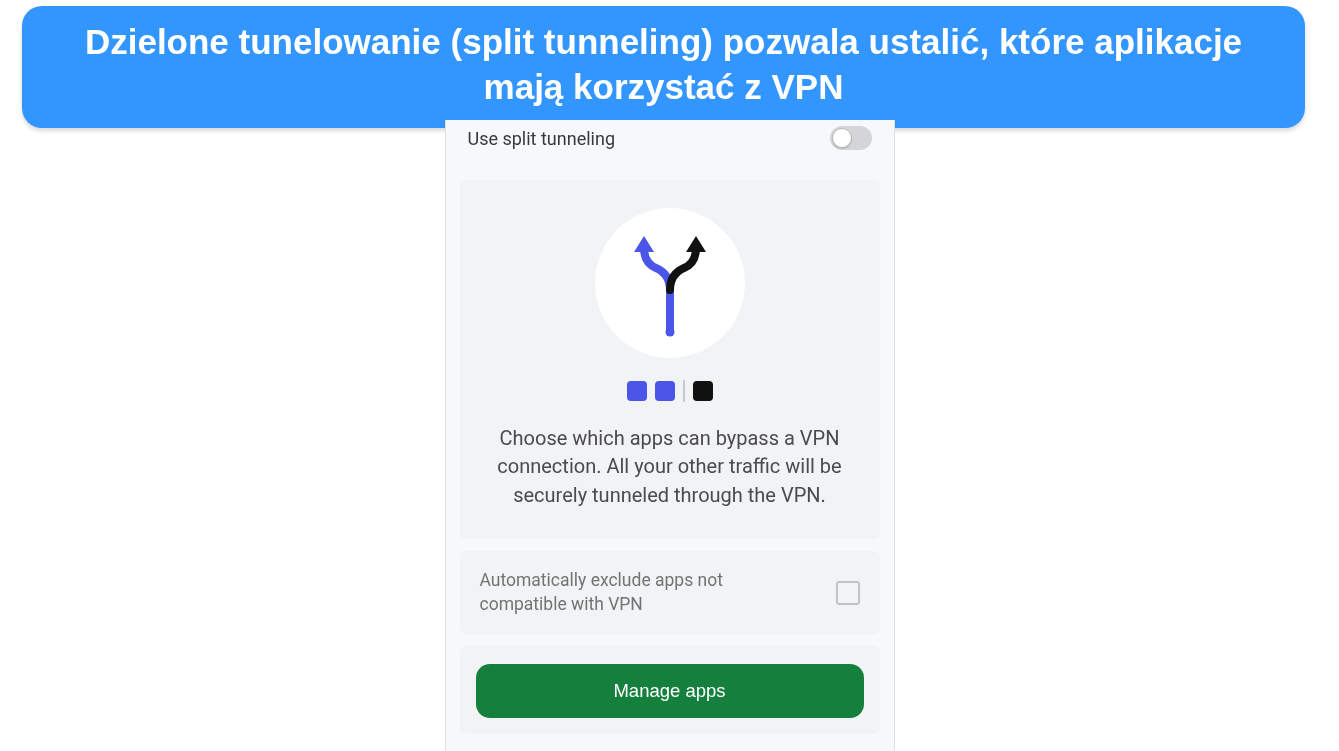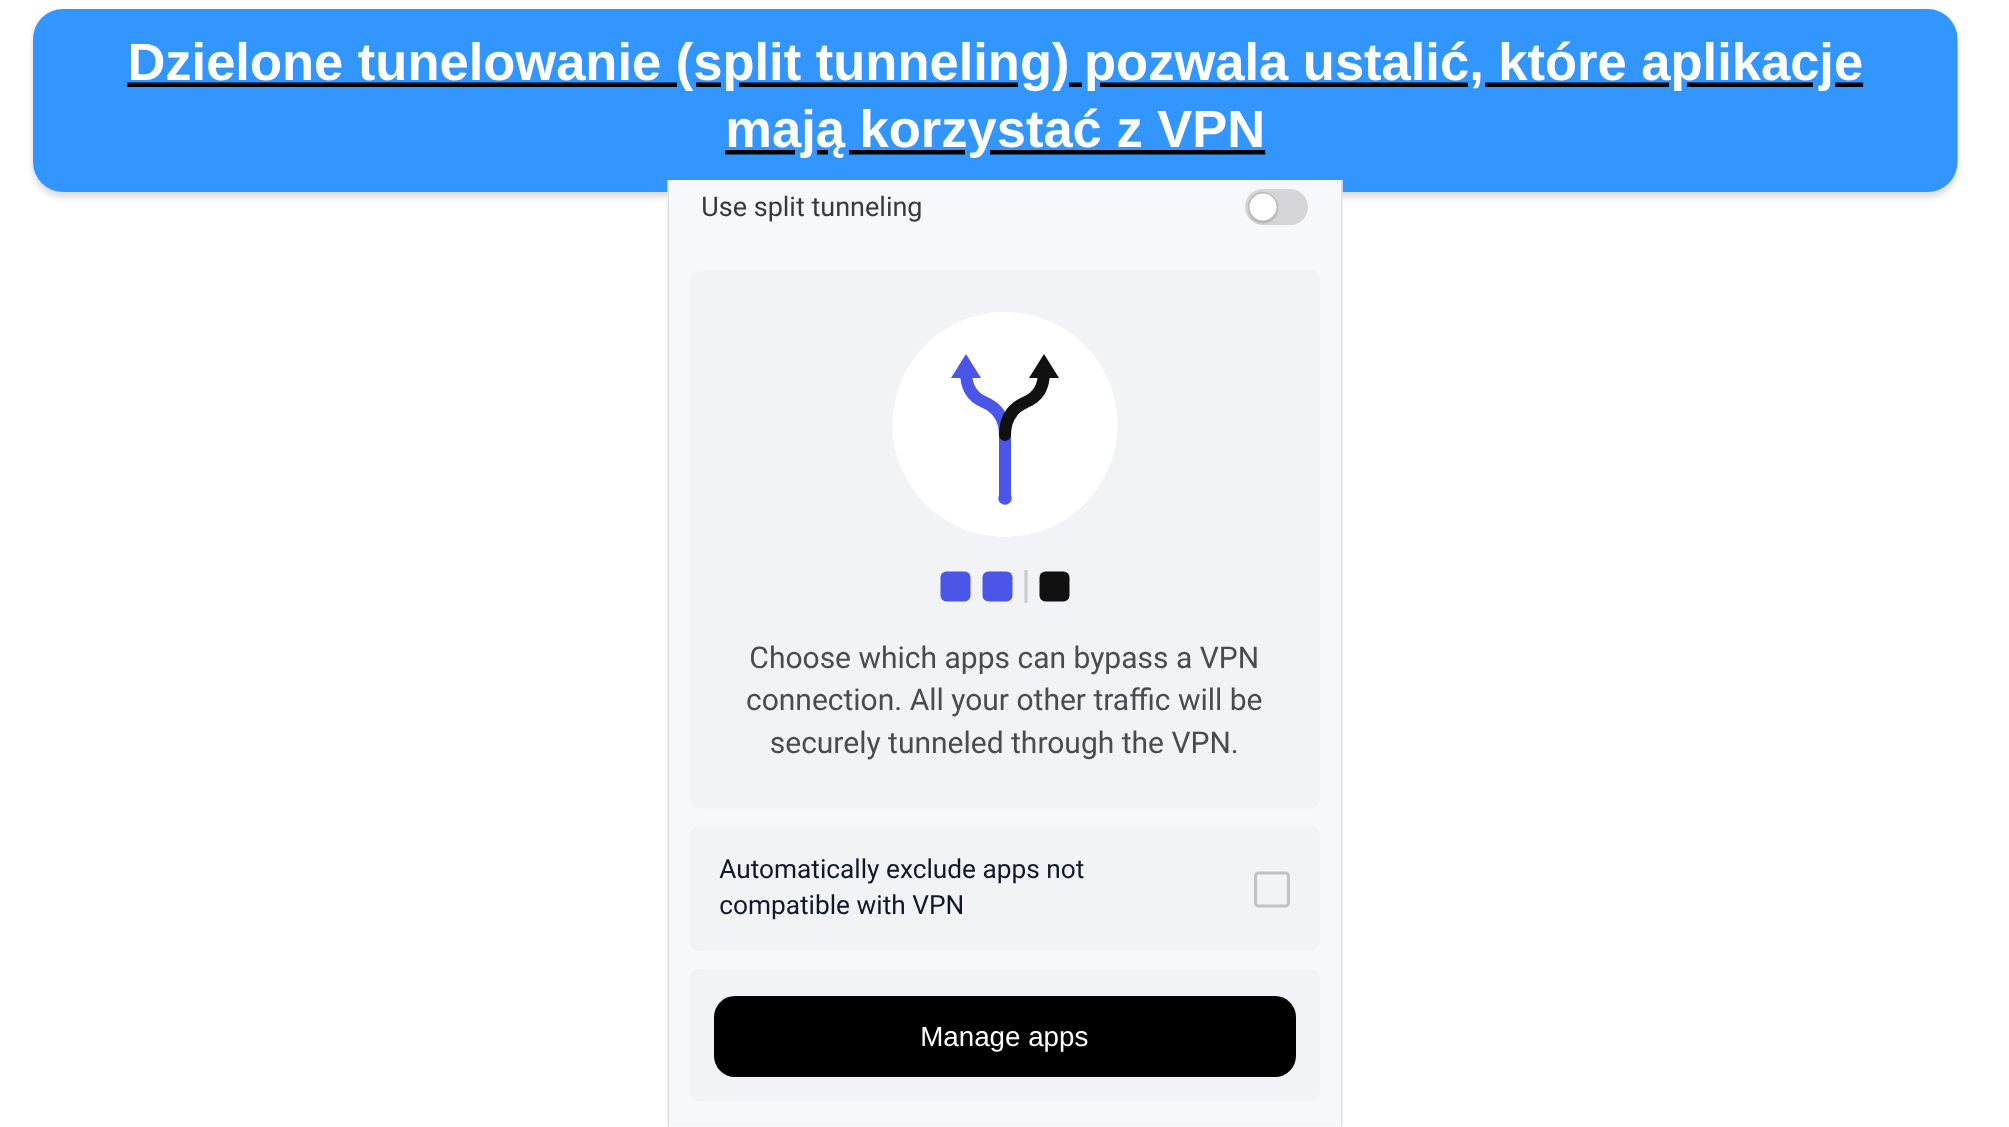--- a/index.html
+++ b/index.html
@@ -15,21 +15,20 @@
   .banner {
     position: absolute;
     top: 6px;
     left: 22px;
     right: 34px;
     background: #3396ff;
     border-radius: 20px;
     padding: 14px 30px 18px 30px;
     text-align: center;
     box-shadow: 0 3px 4px rgba(0,0,0,0.15);
-    text-decoration: underline;
   }
   .banner-text {
     color: #ffffff;
     font-size: 35px;
     font-weight: 600;
     line-height: 1.28;
     font-family: "Comic Sans MS", "Comic Sans", "Baloo", sans-serif;
   }
 
   .phone {
@@ -125,21 +124,21 @@
   .row-check {
     margin: 0 14px;
     background: #f2f3f5;
     border-radius: 6px;
     display: flex;
     align-items: center;
     justify-content: space-between;
     padding: 18px 20px;
   }
   .row-check .label {
-    color: #0f172a;
+    color: #737373;
     font-size: 17.5px;
     line-height: 1.35;
     max-width: 300px;
   }
   .checkbox {
     width: 24px;
     height: 24px;
     border: 2px solid #c2c2c7;
     border-radius: 3px;
     flex-shrink: 0;
@@ -153,21 +152,21 @@
     text-align: center;
   }
   .no-apps {
     color: #9a9aa0;
     font-size: 17.5px;
     margin-bottom: 14px;
   }
   .manage-btn {
     width: 100%;
     padding: 16px 0;
-    background: #000000;
+    background: #15803d;
     color: #ffffff;
     font-size: 18.5px;
     border: none;
     border-radius: 14px;
     cursor: pointer;
   }
 </style>
 </head>
 <body>
 

